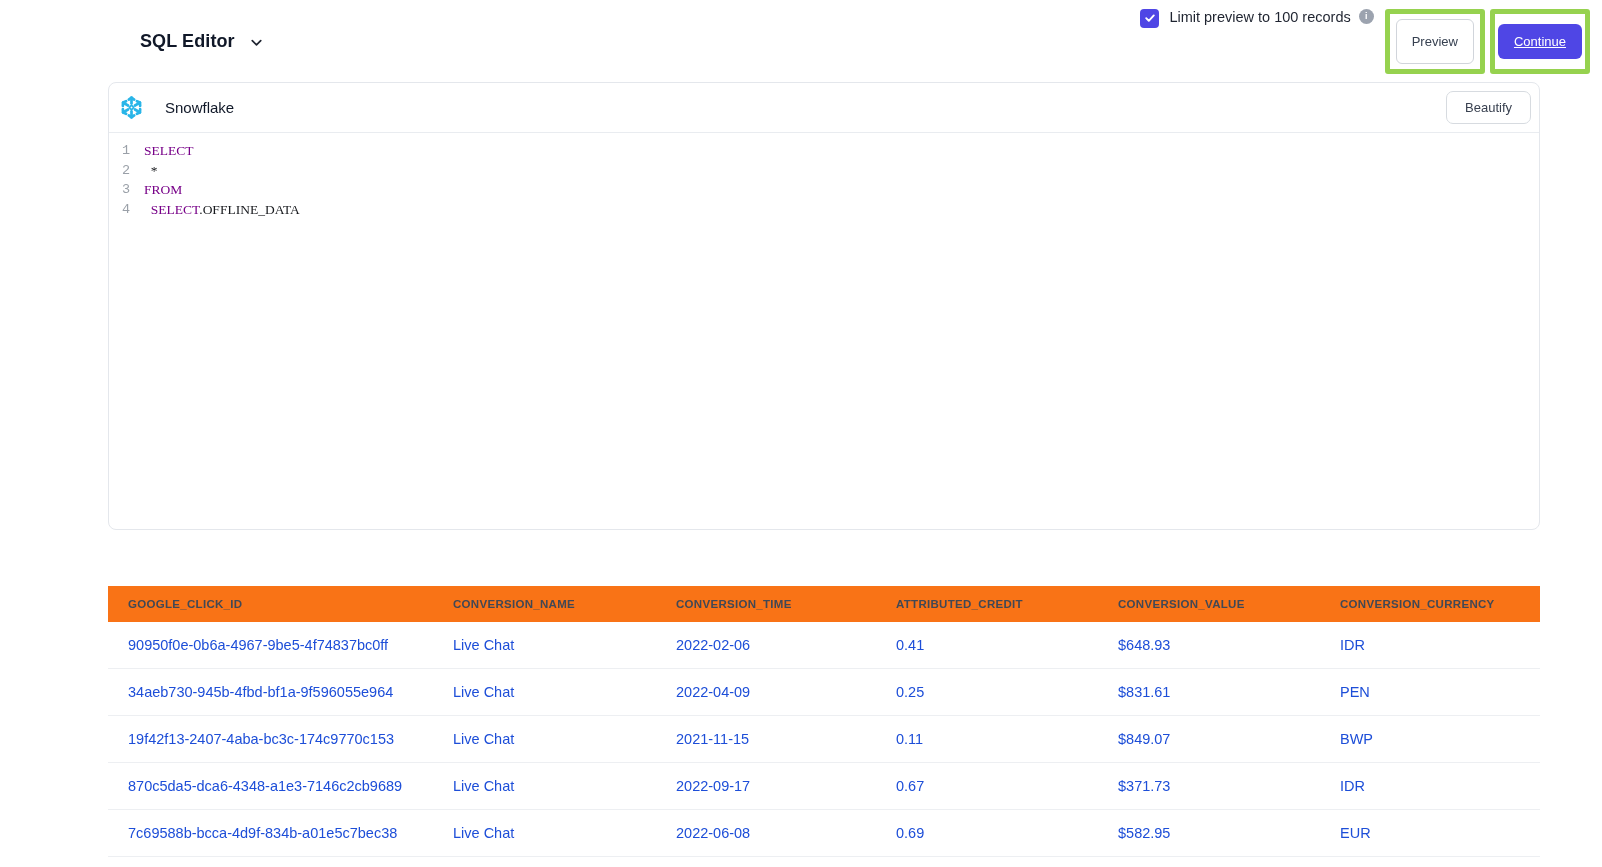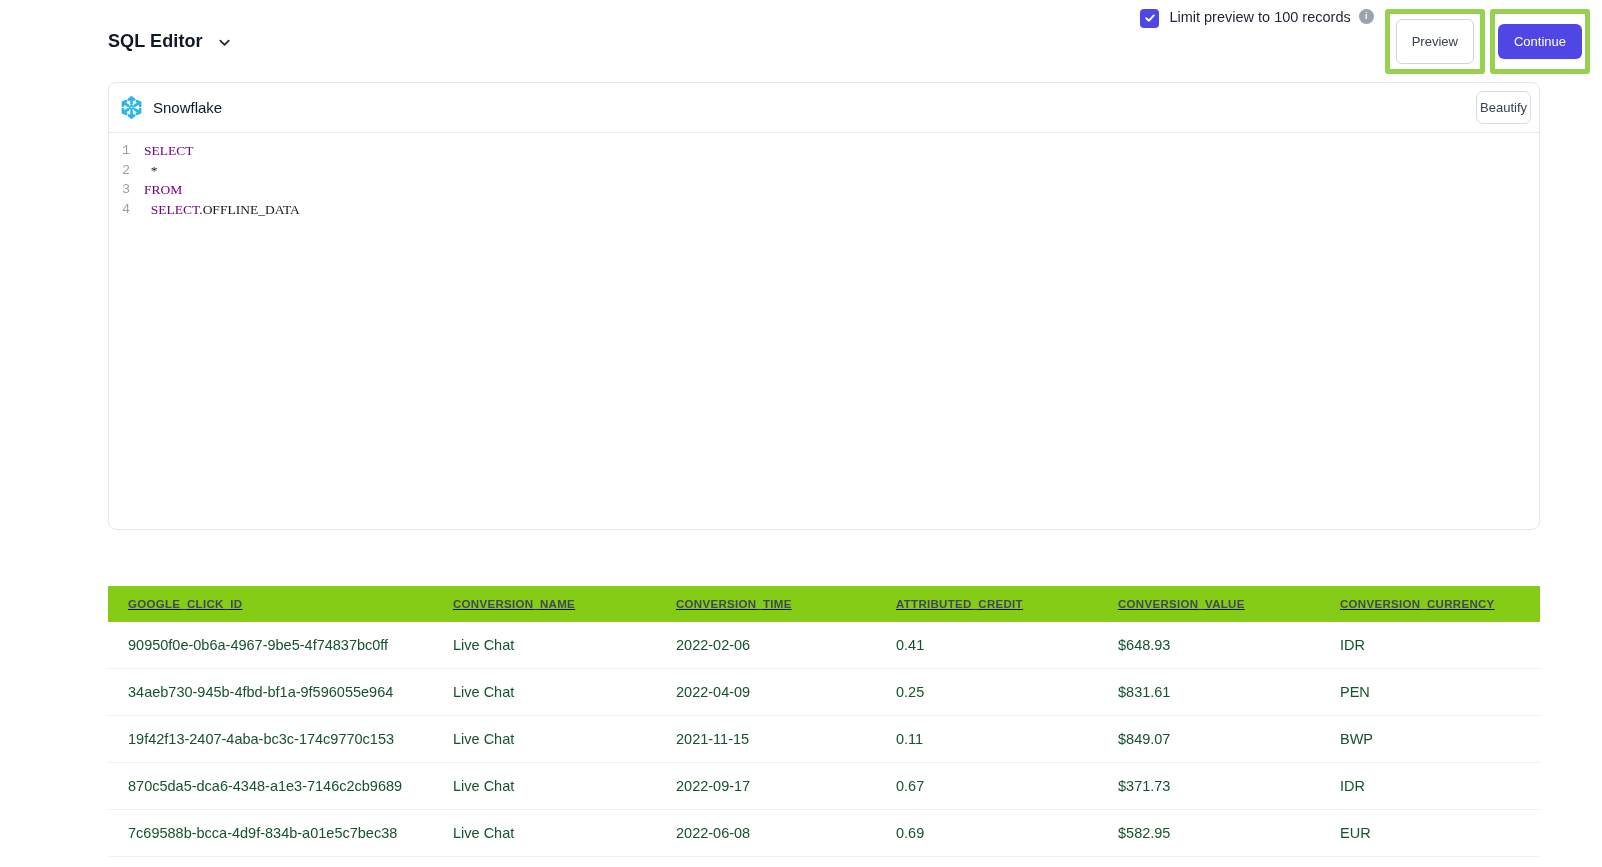--- a/index.html
+++ b/index.html
@@ -2,70 +2,70 @@
 <html><head>
 <meta charset="utf-8">
 <style>
   * { margin: 0; padding: 0; box-sizing: border-box; }
   html, body { width: 1602px; height: 867px; background: #ffffff; overflow: hidden;
     font-family: "Liberation Sans", sans-serif; -webkit-font-smoothing: antialiased; }
 
   
   .topbar { height: 82px; display: flex; align-items: center; justify-content: space-between;
     padding-left: 108px; padding-right: 12px; }
-  .title-group { display: flex; align-items: center; gap: 14px; cursor: pointer; }
+  .title-group { display: flex; align-items: center; gap: 14px; cursor: pointer; margin-left: 32px; }
   .page-title { font-size: 18px; font-weight: 600; color: #101828; letter-spacing: .1px; }
   .chevron-icon { display: inline-flex; margin-top: 3px; }
 
   .topbar-right { display: flex; }
   .checkbox { width: 19px; height: 19px; background: #4F46E5; border-radius: 4px;
     display: flex; align-items: center; justify-content: center; cursor: pointer; flex: none; }
   .limit-label { margin-left: 10px; font-size: 14.5px; color: #1F2430; }
   .info-icon { margin-left: 8px; width: 15px; height: 15px; border-radius: 50%;
     background: #9CA3AF; color: #ffffff; font-size: 9px; font-weight: 700;
     display: flex; align-items: center; justify-content: center; font-style: normal; flex: none; cursor: pointer; }
 
   .hl-box { border: 5px solid #96D24F; border-radius: 3px; background: #ffffff;
     display: flex; align-items: center; justify-content: center; }
   .hl-preview { margin-left: 11px; padding: 5px 6px; }
   .hl-continue { margin-left: 5px; padding: 3px 3px; }
 
   .btn { font-family: "Liberation Sans", sans-serif; font-size: 13px; font-weight: 500;
     border-radius: 6px; cursor: pointer; }
   .btn-preview { background: #ffffff; color: #374151; border: 1px solid #D1D5DB;
     padding: 14px 15px; }
-  .btn-continue { background: #4F46E5; color: #ffffff; border: none; padding: 10px 16px; }
+  .btn-continue { background: #4F46E5; color: #ffffff; border: none; padding: 10px 16px; text-decoration: underline; }
 
   
   .main { padding: 0 62px 0 108px; }
   .editor-card { border: 1px solid #E4E7EC; border-radius: 8px; height: 448px;
     background: #ffffff; overflow: hidden; }
   .editor-header { height: 50px; display: flex; align-items: center; justify-content: space-between;
     padding: 0 8px 0 10px; border-bottom: 1px solid #E9ECF0; }
-  .connector { display: flex; align-items: center; gap: 9px; }
+  .connector { display: flex; align-items: center; gap: 21px; }
   .connector-name { font-size: 15px; font-weight: 500; color: #101828; }
   .btn-beautify { background: #ffffff; color: #394150; border: 1px solid #D7DBE0;
-    border-radius: 7px; padding: 8px 3px; font-size: 13px; font-weight: 400; }
+    border-radius: 7px; padding: 8px 18px; font-size: 13px; font-weight: 400; }
 
   .code-area { padding: 8px 0 0 0; cursor: text; height: 397px;
     font-family: "Liberation Mono", monospace; font-size: 13.5px; line-height: 19.5px; }
   .code-line { display: flex; white-space: pre; }
   .gutter { width: 21px; text-align: right; color: #9AA0A8; flex: none; user-select: none; }
   .code-text { padding-left: 14px; color: #17191D; font-family: Liberation Serif, serif; }
   .tok-keyword { color: #770088; }
   .tok-plain { color: #17191D; }
 
   
   .results { margin-top: 56px; }
   .tbl-row { display: grid; grid-template-columns: 325px 223px 220px 222px 222px 1fr;
     align-items: center; }
-  .tbl-head { background: #84cc16; height: 36px; text-decoration: underline; }
+  .tbl-head { background: #f97316; height: 36px; }
   .tbl-head .cell { font-size: 11.5px; font-weight: 600; color: #414855; letter-spacing: .3px; }
   .tbl-body-row { height: 47px; border-bottom: 1px solid #EDEFF2; background: #ffffff; }
-  .cell { padding-left: 20px; font-size: 14.5px; color: #14532d; overflow: hidden;
+  .cell { padding-left: 20px; font-size: 14.5px; color: #1d4ed8; overflow: hidden;
     white-space: nowrap; text-overflow: ellipsis; }
 </style>
 </head>
 <body>
 
 <div class="topbar">
   <div class="title-group">
     <span class="page-title">SQL Editor</span>
     <span class="chevron-icon">
       <svg width="15" height="15" viewBox="0 0 16 16" fill="none">

